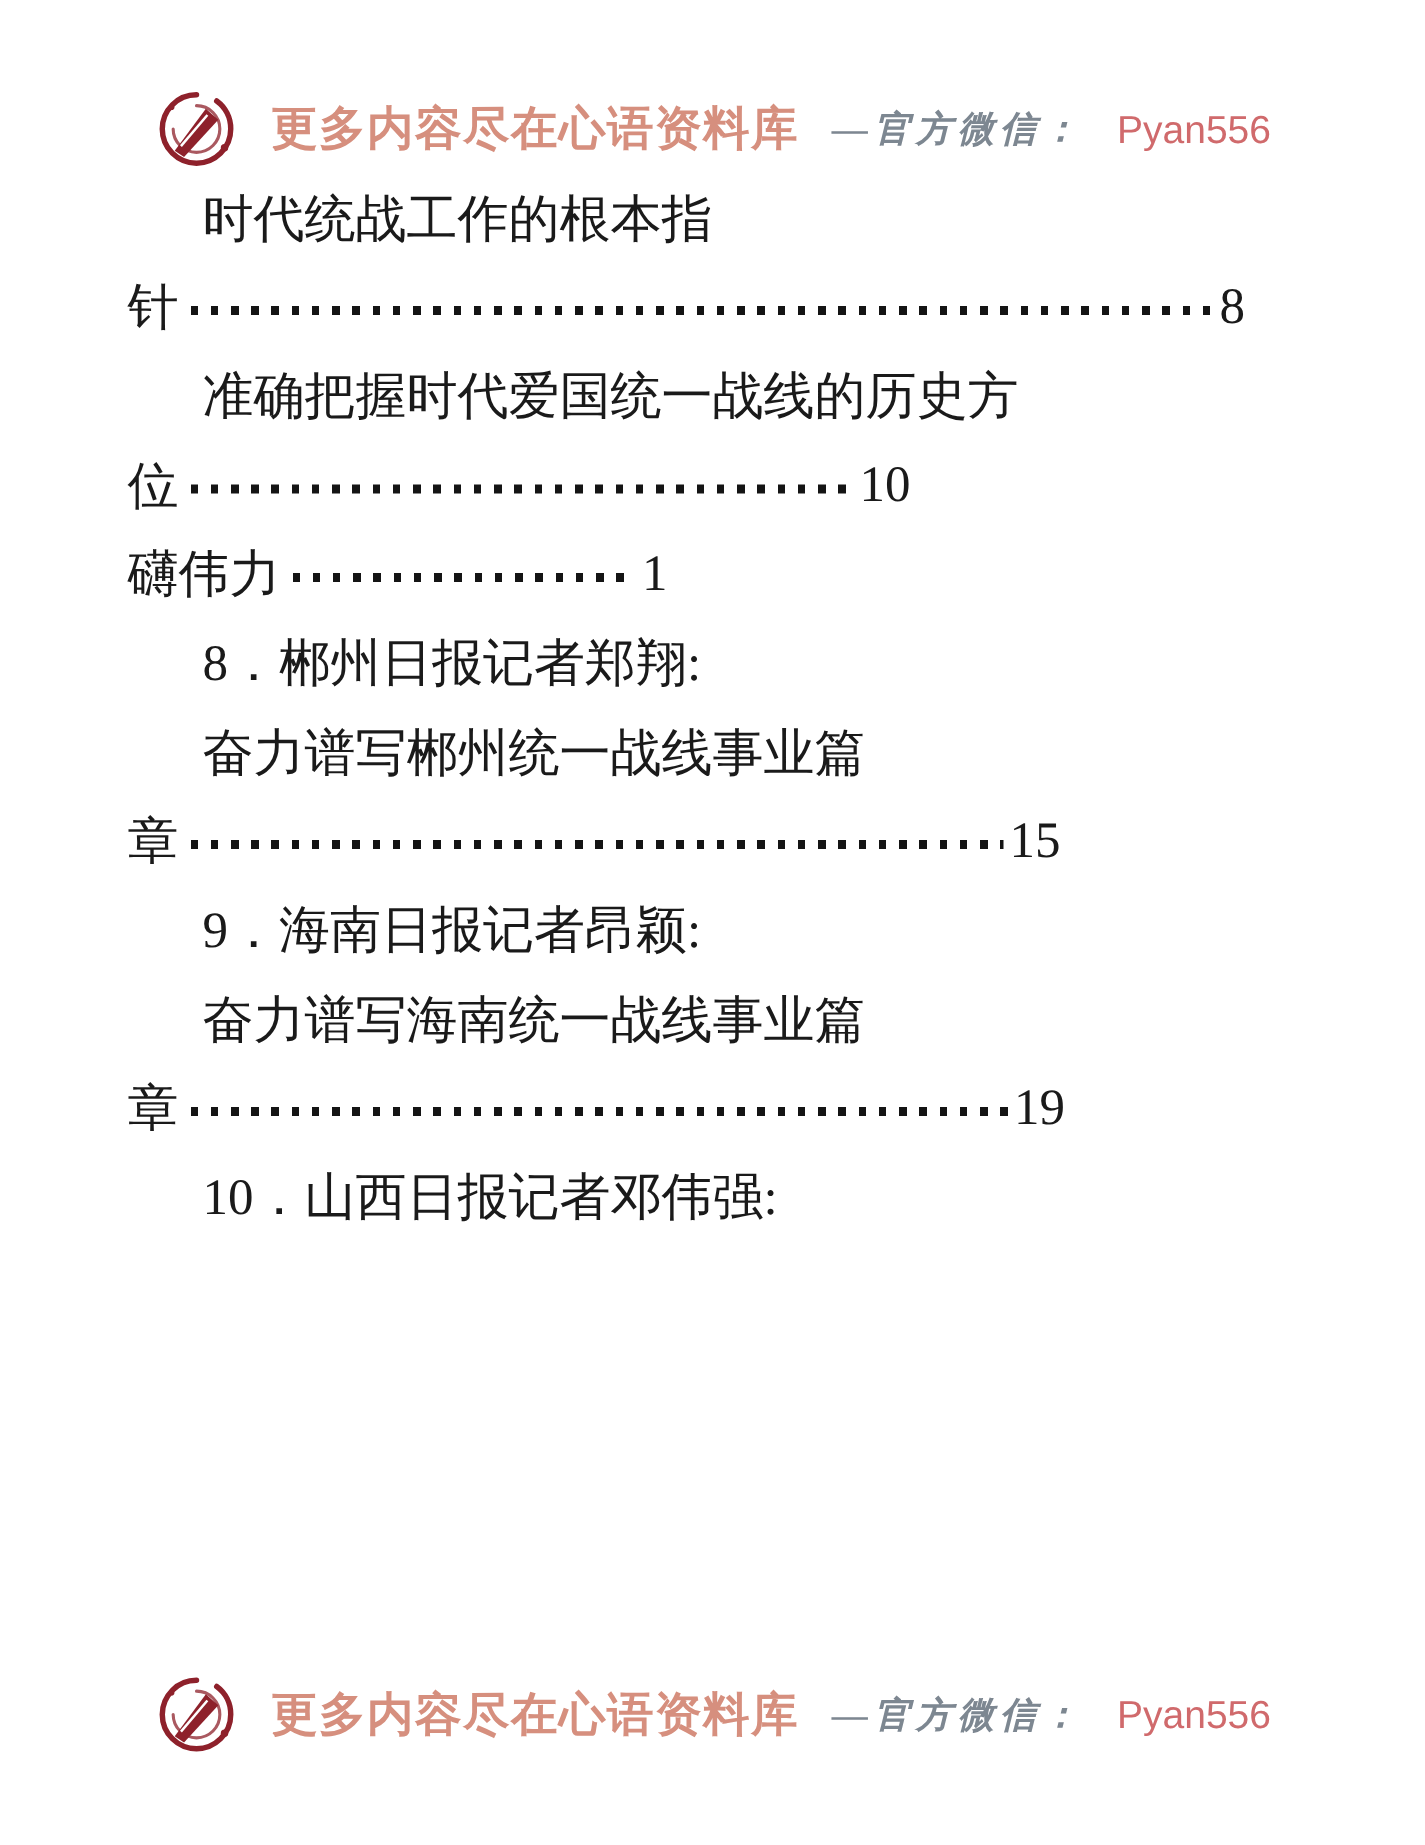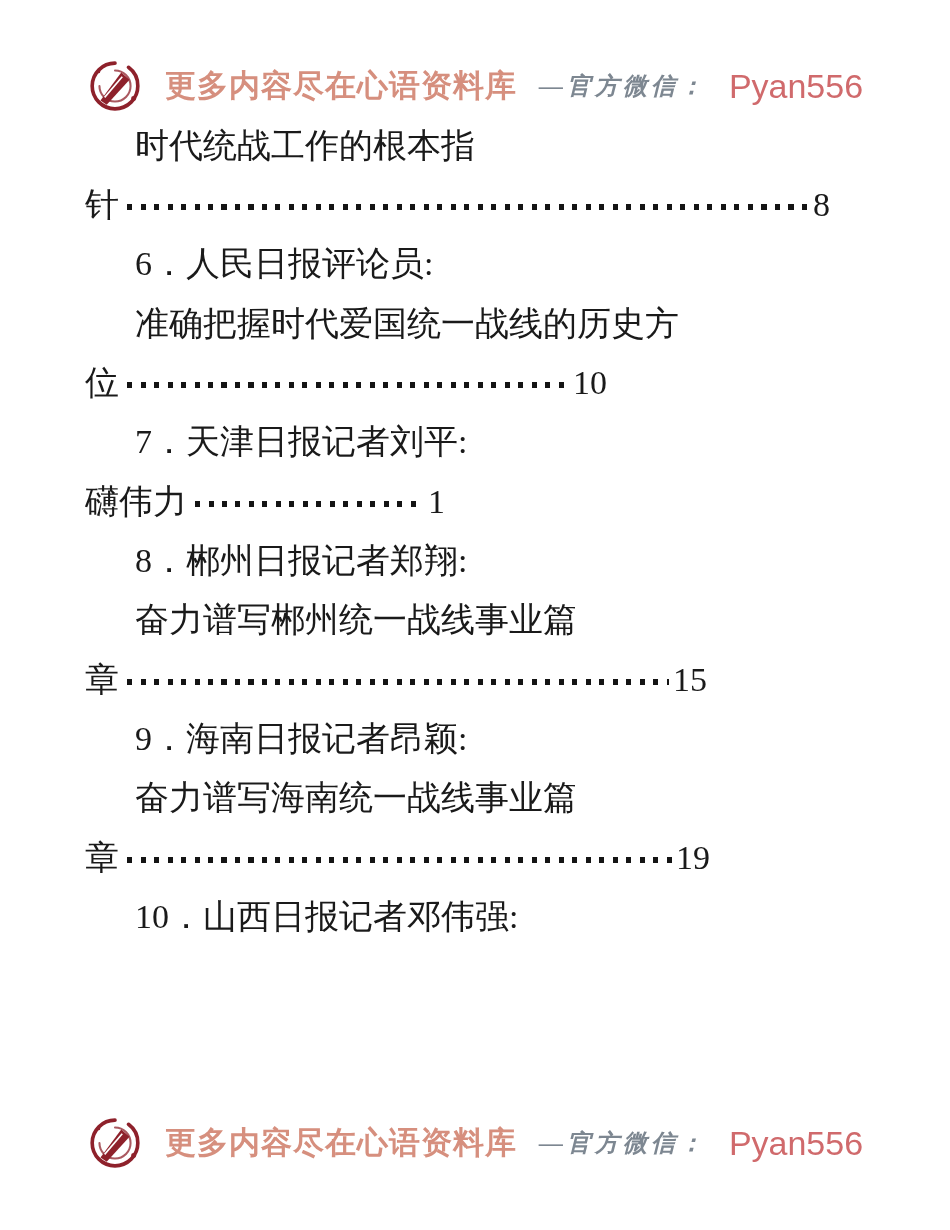--- a/index.html
+++ b/index.html
@@ -34,21 +34,21 @@
   }
   .wm-sep {
     font-size: 24px;
     font-weight: bold;
     font-style: italic;
     color: #7d8791;
     letter-spacing: 4px;
   }
   .wm-id {
     font-family: "Liberation Sans", "DejaVu Sans", sans-serif;
-    font-size: 34px;
+    font-size: 26px;
     color: #d06a6c;
   }
 
   
   .toc {
     position: absolute;
     left: 85px;
     top: 116px;
     width: 805px;
     color: #1a1a1a;
@@ -98,32 +98,30 @@
   <div class="toc">
 
     <div class="row title">时代统战工作的根本指</div>
 
     <div class="row leader" style="width:745px;">
       <span class="lbl">针</span>
       <span class="dots"></span>
       <span class="pg">8</span>
     </div>
 
-    <div class="row title">6．人民日报评论员:</div>
 
     <div class="row title">准确把握时代爱国统一战线的历史方</div>
 
     <div class="row leader" style="width:522px;">
       <span class="lbl">位</span>
       <span class="dots"></span>
       <span class="pg">10</span>
     </div>
 
 
-    <div class="row title">7．天津日报记者刘平:</div>
 
 
     <div class="row leader" style="width:360px;">
       <span class="lbl">礴伟力</span>
       <span class="dots"></span>
       <span class="pg">1</span>
     </div>
 
     <div class="row title">8．郴州日报记者郑翔:</div>
 

